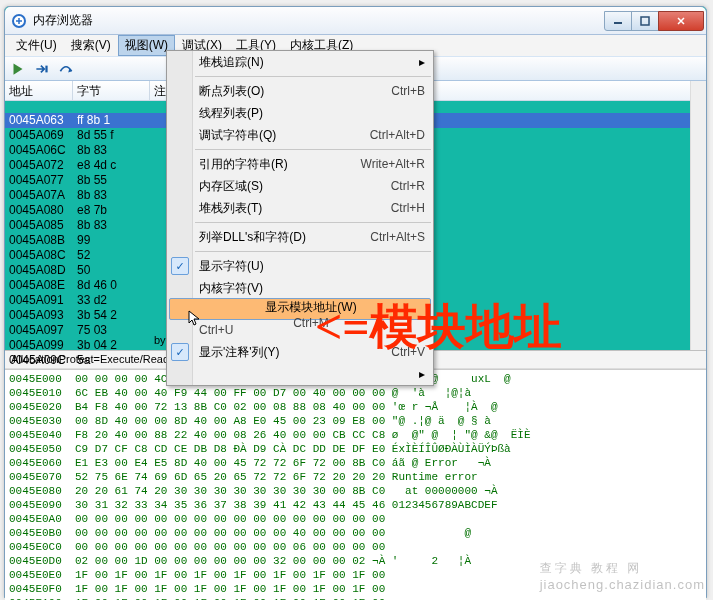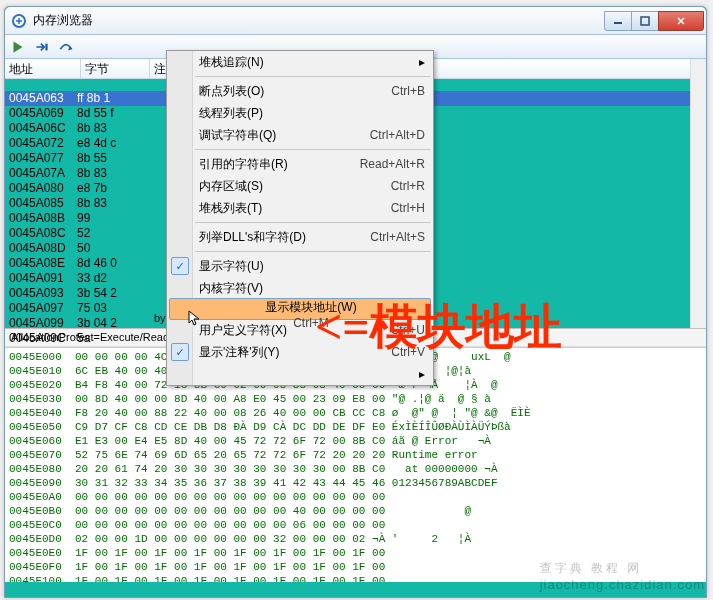--- a/index.html
+++ b/index.html
@@ -70,20 +70,28 @@
           </svg>
         </div>
       <div class="winbtn close">
           <svg viewBox="0 0 10 10">
             <path d="M2 2l6 6M8 2l-6 6" stroke="#fff" stroke-width="1.5"></path>
           </svg>
         </div>
     </div>
   </div>
 
+  <div class="menubar">
+    <span class="menuitem">文件(U)</span>
+    <span class="menuitem">搜索(V)</span>
+    <span class="menuitem active">视图(W)</span>
+    <span class="menuitem">调试(X)</span>
+    <span class="menuitem">工具(Y)</span>
+    <span class="menuitem">内核工具(Z)</span>
+  </div>
 
   <div class="toolbar">
     <span class="tbtn">
         <svg viewBox="0 0 16 16">
           <path d="M4 3l8 5-8 5z" fill="#3a8a3a"></path>
         </svg>
       </span>
     <span class="tbtn">
         <svg viewBox="0 0 16 16">
           <path d="M3 8h7m-3-3l3 3-3 3" stroke="#1a5da8" fill="none" stroke-width="1.5"></path>
@@ -95,21 +103,21 @@
           <path d="M3 10q5-8 10 0" stroke="#1a5da8" fill="none" stroke-width="1.5"></path>
           <path d="M11 7l2 3-3 1" fill="#1a5da8"></path>
         </svg>
       </span>
   </div>
 
   <div class="content">
     <div class="pane-top">
       <div class="tbl left">
         <div class="thead">
-          <div class="th" style="width:76px">地址</div>
+          <div class="th" style="width:68px">地址</div>
           <div class="th" style="flex:1">字节</div>
         </div>
         <div class="tbody" id="disasm-rows">
             <div class="row sel">
               <div class="c1">0045A063</div>
               <div class="c2">ff 8b 1</div>
             </div>
             <div class="row">
               <div class="c1">0045A069</div>
               <div class="c2">8d 55 f</div>
@@ -223,21 +231,21 @@
       <div class="dd-item">
         <span class="lbl">线程列表(P)</span>
       </div>
       <div class="dd-item">
         <span class="lbl">调试字符串(Q)</span>
         <span class="sc">Ctrl+Alt+D</span>
       </div>
       <div class="dd-sep"></div>
       <div class="dd-item">
         <span class="lbl">引用的字符串(R)</span>
-        <span class="sc">Read+Alt+R</span>
+        <span class="sc">Write+Alt+R</span>
       </div>
       <div class="dd-item">
         <span class="lbl">内存区域(S)</span>
         <span class="sc">Ctrl+R</span>
       </div>
       <div class="dd-item">
         <span class="lbl">堆栈列表(T)</span>
         <span class="sc">Ctrl+H</span>
       </div>
       <div class="dd-sep"></div>
@@ -251,21 +259,20 @@
         <span class="lbl">显示字符(U)</span>
       </div>
       <div class="dd-item">
         <span class="lbl">内核字符(V)</span>
       </div>
       <div class="dd-item hov">
         <span class="lbl">显示模块地址(W)</span>
         <span class="sc">Ctrl+M</span>
       </div>
       <div class="dd-item">
-        <span class="lbl">用户定义字符(X)</span>
         <span class="sc">Ctrl+U</span>
       </div>
       <div class="dd-item">
         <span class="chk">✓</span>
         <span class="lbl">显示'注释'列(Y)</span>
         <span class="sc">Ctrl+V</span>
       </div>
       <div class="dd-item">
         <span class="arr">▸</span>
       </div>

